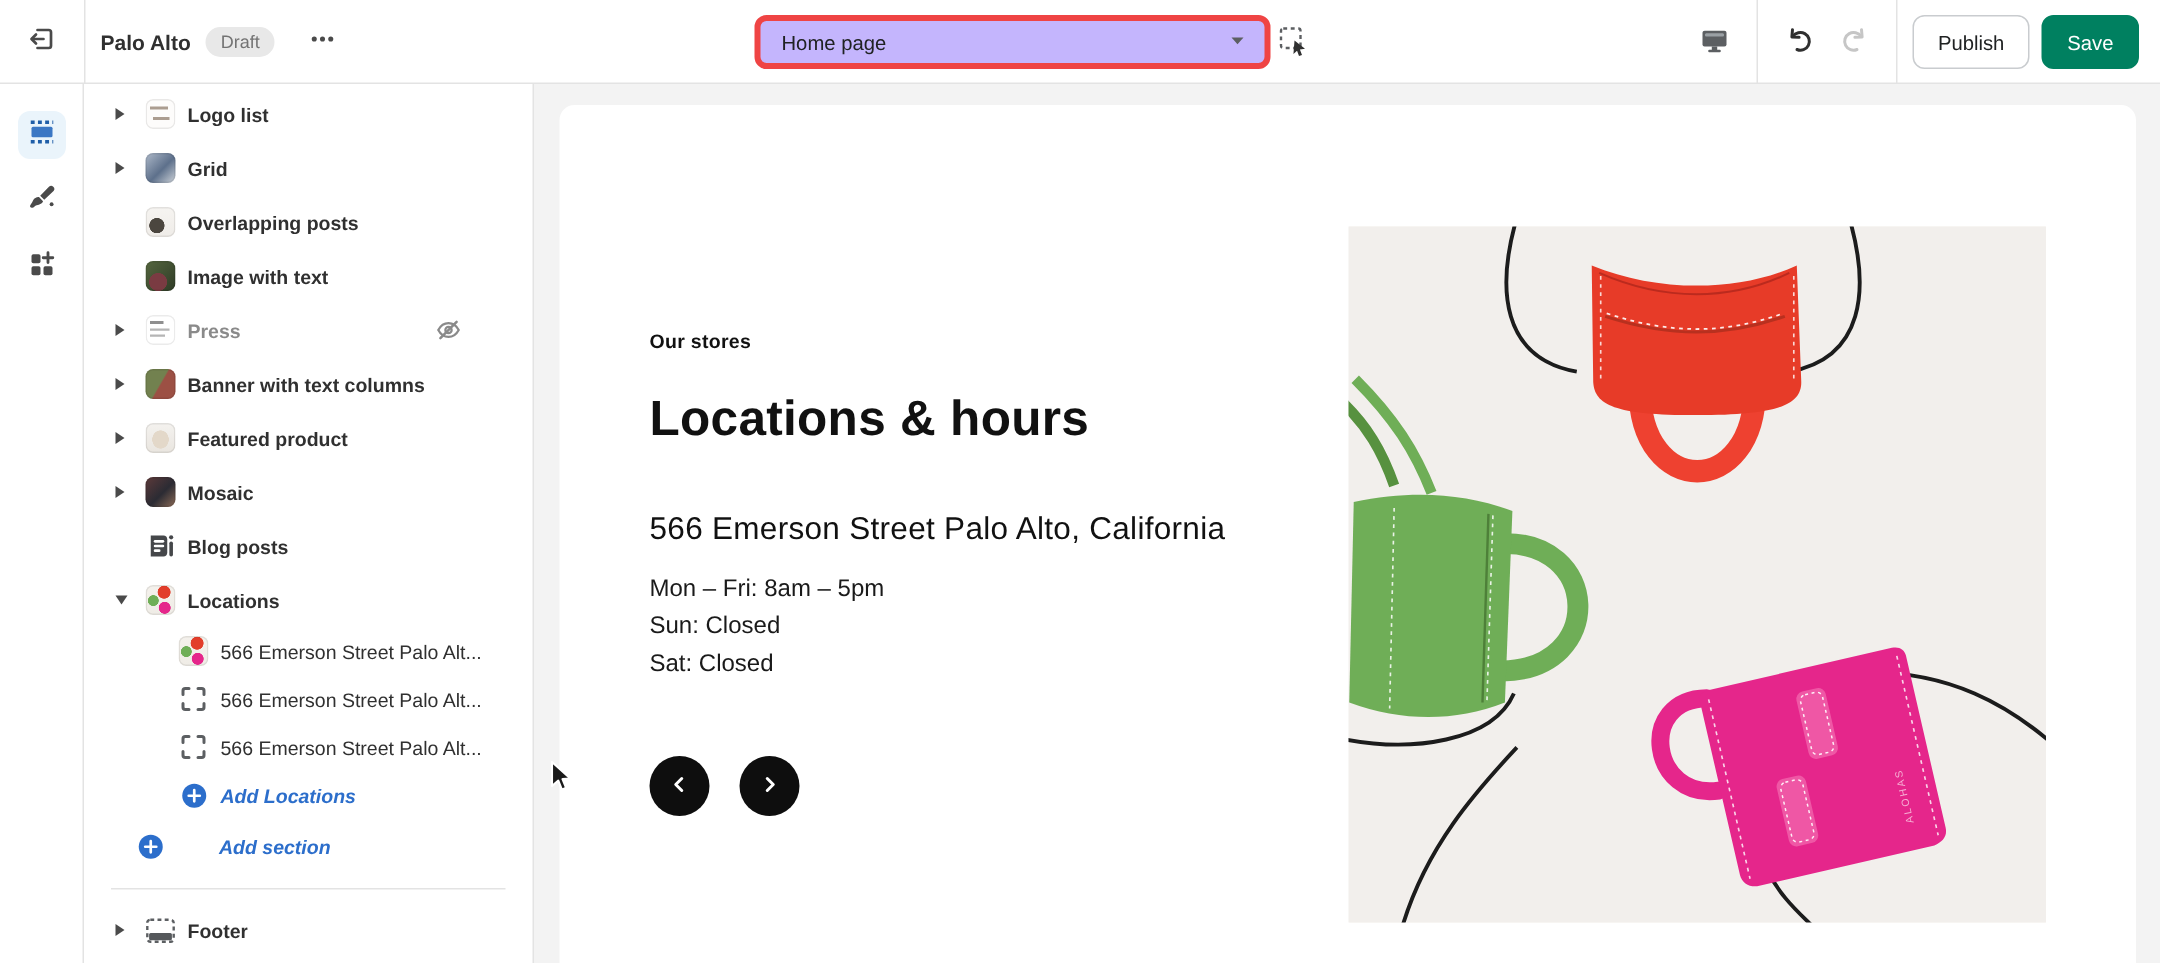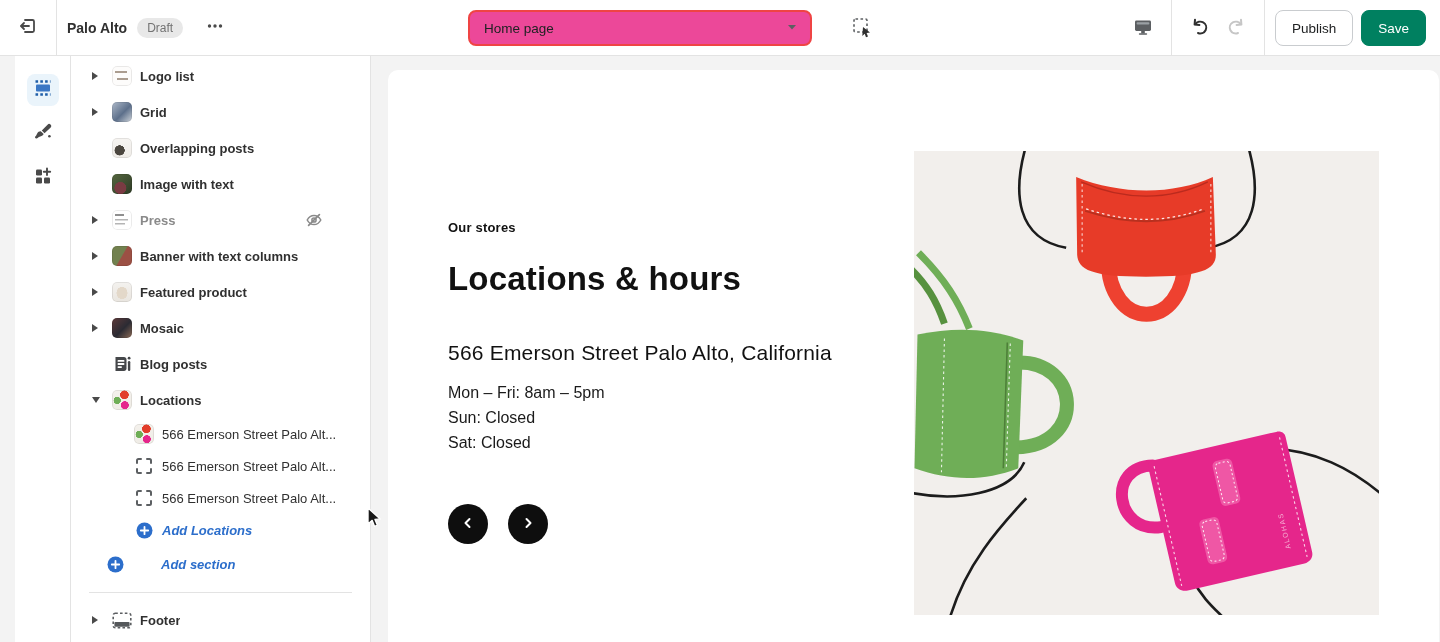--- a/index.html
+++ b/index.html
@@ -10,34 +10,34 @@
   .topbar { position:relative; height:56px; background:#fff; border-bottom:1px solid #e3e3e3;
     display:flex; align-items:center; z-index:30; }
   .exit-area { width:57px; height:56px; border-right:1px solid #e3e3e3;
     display:flex; align-items:center; justify-content:center; }
   .icon-btn { width:36px; height:36px; border:none; background:transparent; border-radius:8px;
     display:flex; align-items:center; justify-content:center; cursor:pointer; }
   .theme-title { font-size:14px; font-weight:600; color:#303030; margin-left:10px; }
   .badge { margin-left:10px; background:#e8e8e8; color:#737373; font-size:12px; font-weight:500;
     padding:3px 10px; border-radius:10px; }
   .dots { margin-left:14px; }
-  .page-selector { position:absolute; left:468px; top:10px; width:344px; height:36px;
-    border:2px solid #ef4444; border-radius:8px; background:#ec4899; display:flex; align-items:center;
+  .page-selector { position:absolute; left:503px; top:10px; width:344px; height:36px;
+    border:4px solid #ef4444; border-radius:8px; background:#c4b5fd; display:flex; align-items:center;
     padding:0 12px 0 14px; font-size:13.5px; color:#202223; cursor:pointer; }
   .page-selector .label { flex:1; }
   .marquee-btn { position:absolute; left:844px; top:10px; }
   .right-group { position:absolute; right:14px; top:0; height:56px; display:flex; align-items:center; }
   .v-div { width:1px; height:56px; background:#e3e3e3; margin:0 10px; }
   .btn { height:36px; border-radius:8px; font-size:13.5px; font-weight:400; cursor:pointer;
     display:flex; align-items:center; justify-content:center; padding:16px 16px; }
   .btn.secondary { background:#fff; border:1px solid #c9cccf; color:#202223; margin-right:8px; }
   .btn.primary { background:#008060; border:1px solid #008060; color:#fff; }
 
   
-  .main { display:flex; height:586px;margin-left:15px; }
+  .main { display:flex; height:586px; }
   .rail { width:56px; background:#fff; border-right:1px solid #e3e3e3; padding-top:18px;
     display:flex; flex-direction:column; align-items:center; gap:12px; }
   .rail-item { width:32px; height:32px; border-radius:8px; display:flex; align-items:center;
     justify-content:center; cursor:pointer; }
   .rail-item.active { background:#eaf4fb; }
 
   .sidebar { width:300px; background:#fff; border-right:1px solid #e3e3e3; padding-top:2px;
     overflow:hidden; }
   .s-row { height:36px; display:flex; align-items:center; padding:0 12px 0 20px; gap:8px;
     font-size:13px; font-weight:600; color:#303030; cursor:pointer; }

